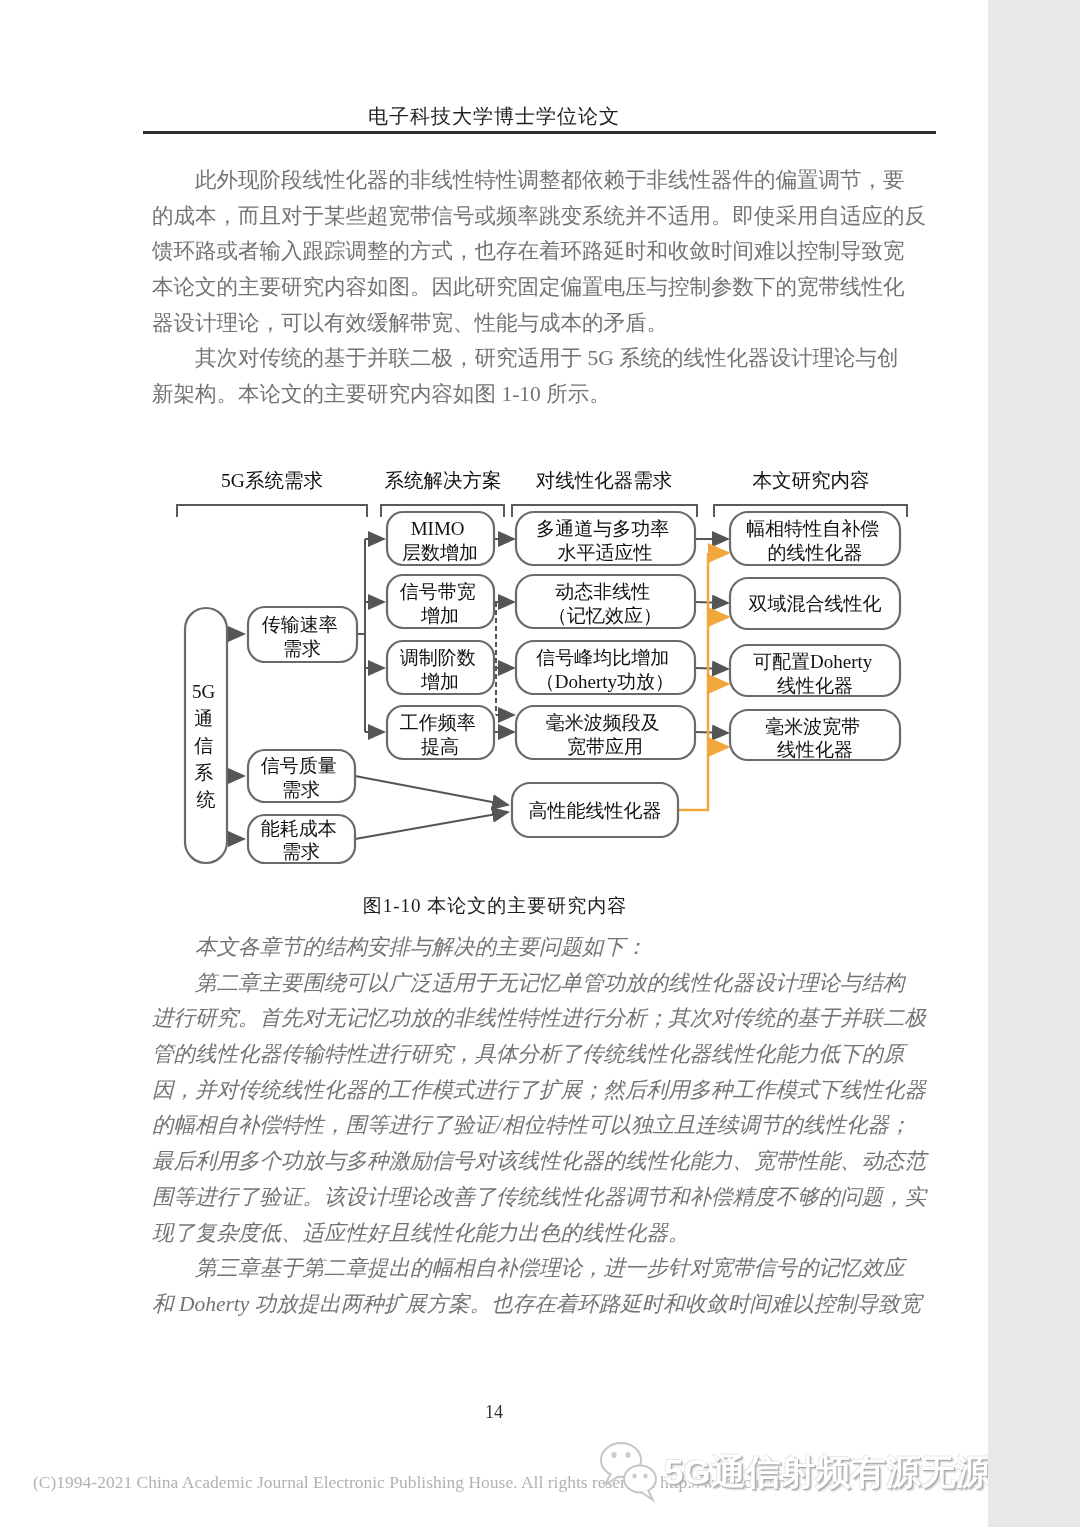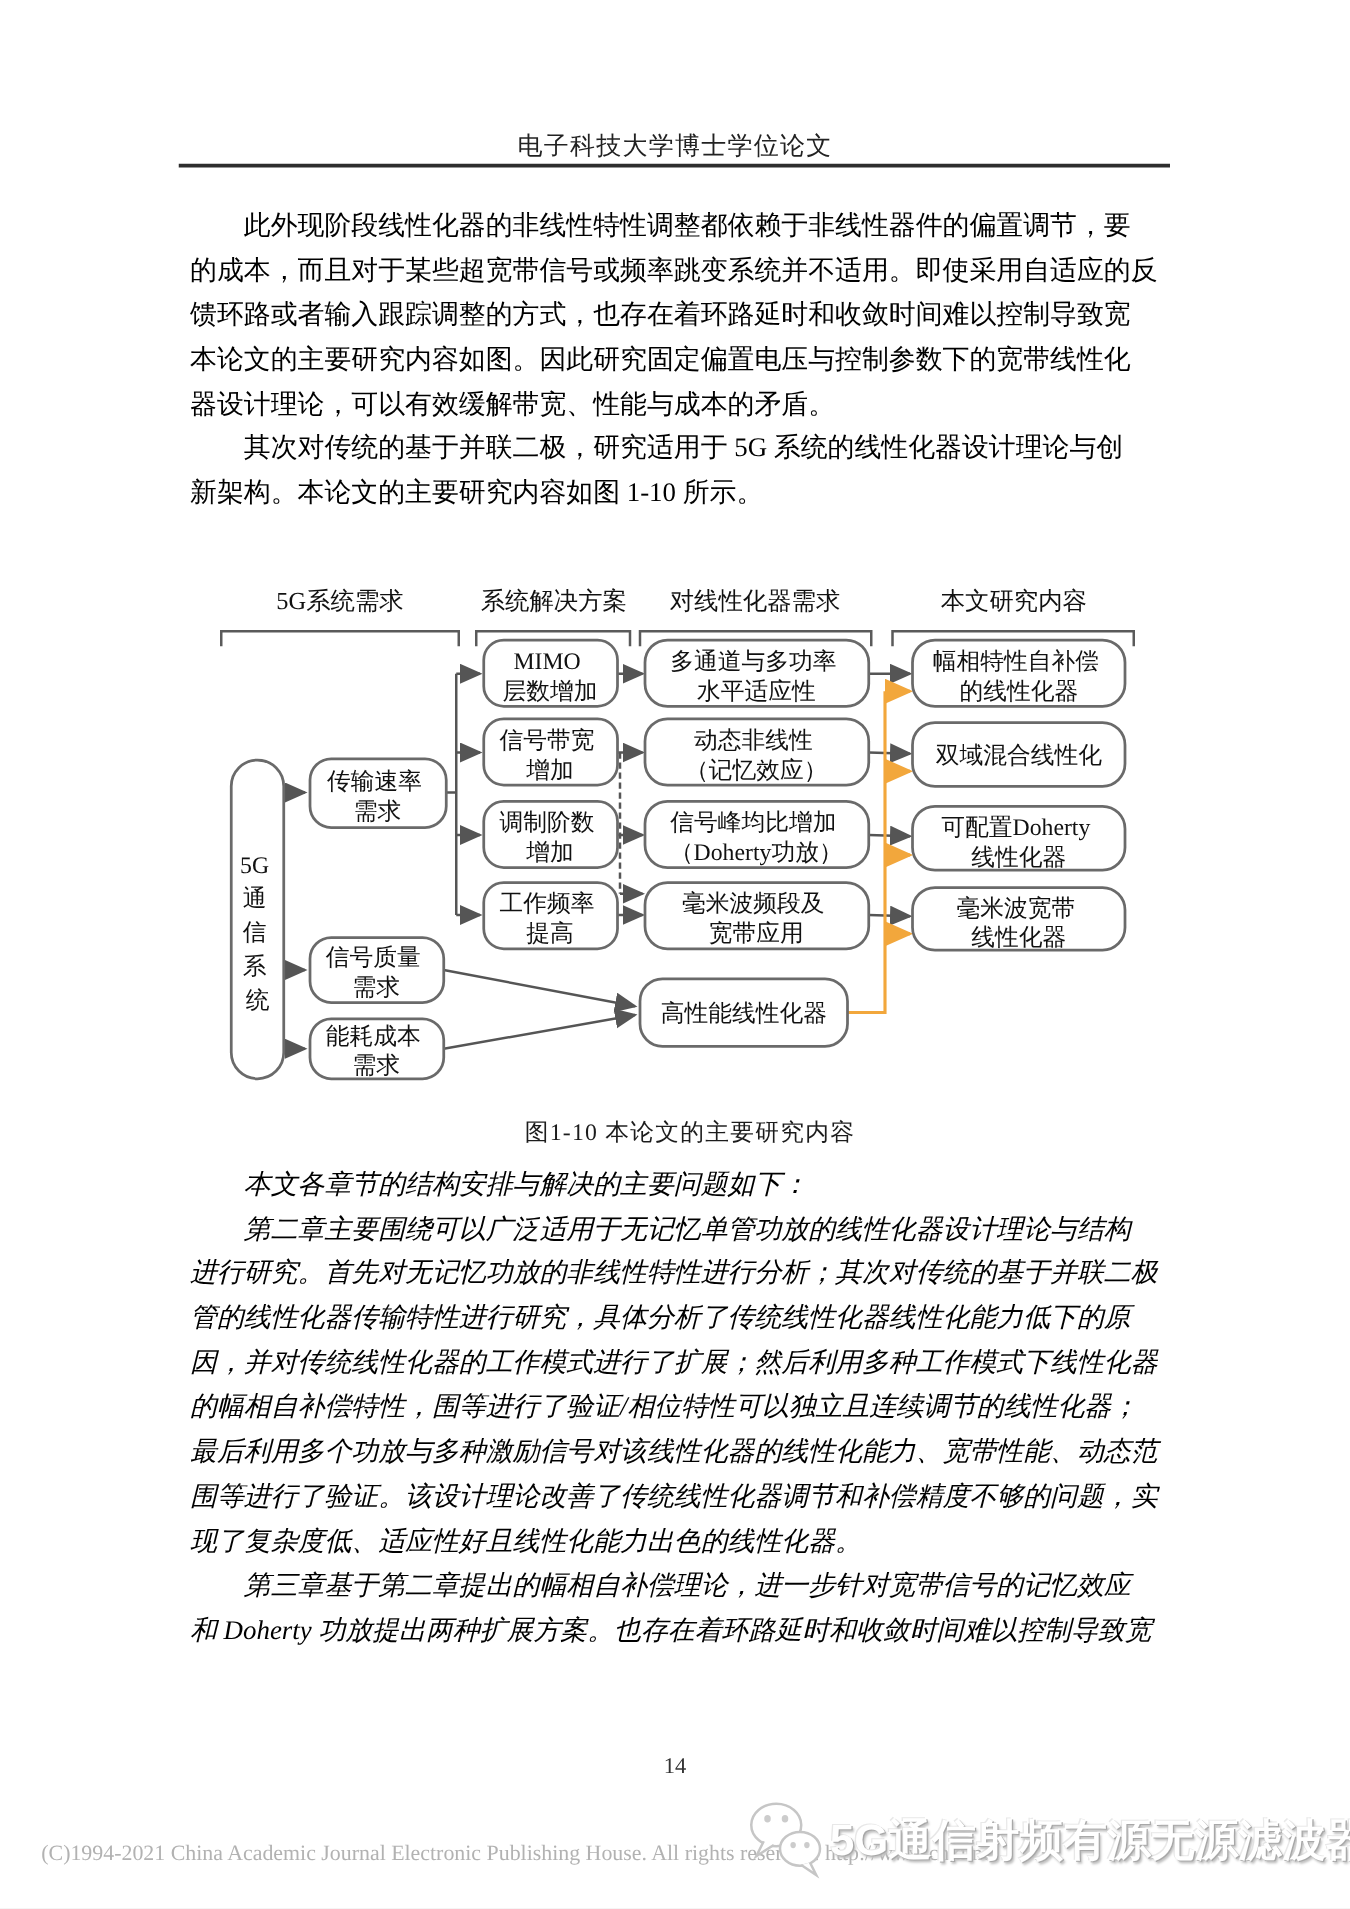--- a/index.html
+++ b/index.html
@@ -1,45 +1,45 @@
 <!DOCTYPE html>
 <html><head>
 <meta charset="utf-8">
 <style>
   html,body{margin:0;padding:0;background:#e8e8e8;}
   .page{
     position:relative;
-    width:1080px;height:1527px;
+    width:988px;height:1527px;
     background:#ffffff;
     font-family:"Liberation Serif","DejaVu Serif",serif;
     color:#1c1c1c;
     overflow:hidden;
   }
   
   .doc-header{
     position:absolute;top:103px;left:0;width:100%;
     text-align:center;font-size:20px;letter-spacing:1px;color:#222;
   }
   .header-rule{
     position:absolute;top:131px;left:143px;width:793px;height:3px;
     background:#2e2e2e;
   }
   
   .text-block{position:absolute;left:152px;width:780px;}
   .tb1{top:163px;}
   .tb2{top:930px;font-style:italic;}
   .bl{
     height:35.7px;line-height:35.7px;font-size:21.5px;
-    white-space:nowrap;color:#000000;
+    white-space:nowrap;color:#737373;
   }
   .ind{padding-left:43px;}
   
   .figure-wrap{position:absolute;left:158px;top:455px;width:760px;height:425px;}
   .fig-caption{
-    position:absolute;top:893px;left:12px;width:100%;text-align:center;
+    position:absolute;top:893px;left:1px;width:100%;text-align:center;
     font-size:19px;color:#1c1c1c;letter-spacing:1px;
   }
   
   .page-number{
     position:absolute;top:1402px;left:0;width:100%;text-align:center;
     font-size:18px;color:#333;font-family:Liberation Serif, serif;
   }
   .copyright{
     position:absolute;left:33px;top:1472px;width:1020px;
     font-size:17.5px;color:#b2b2b2;white-space:nowrap;

